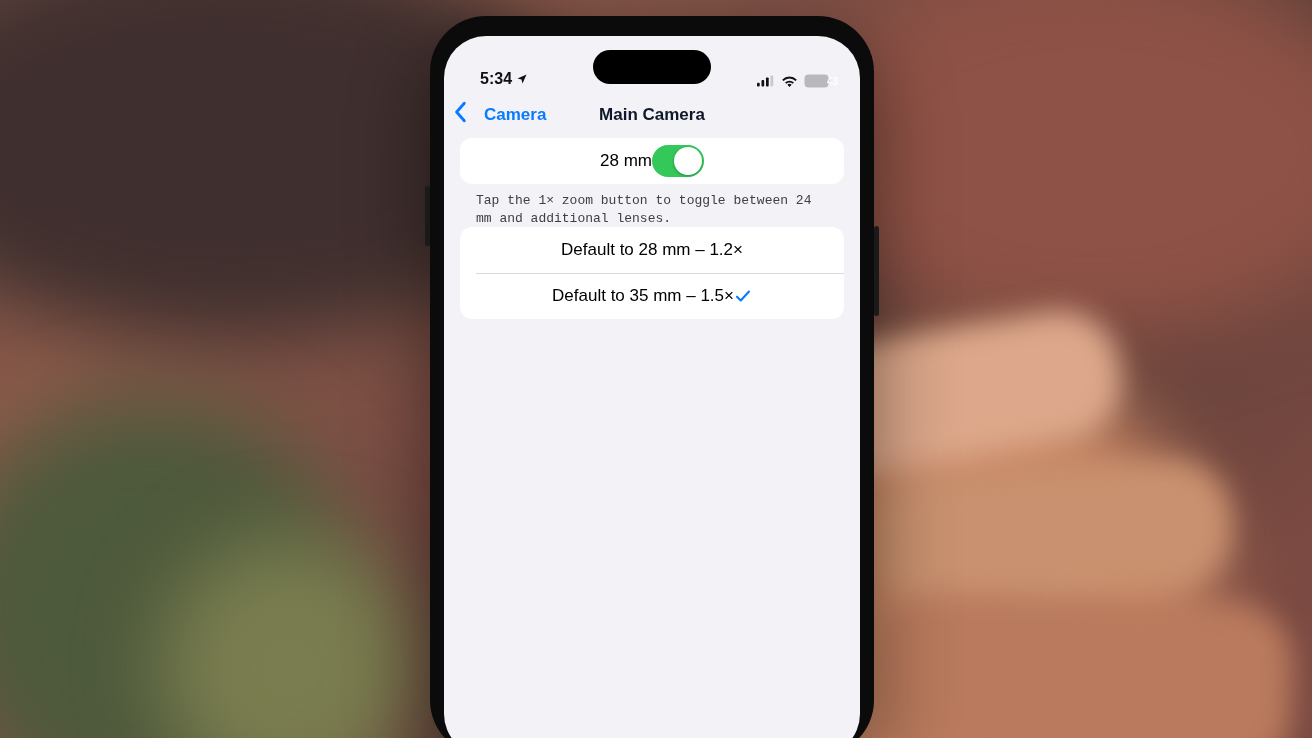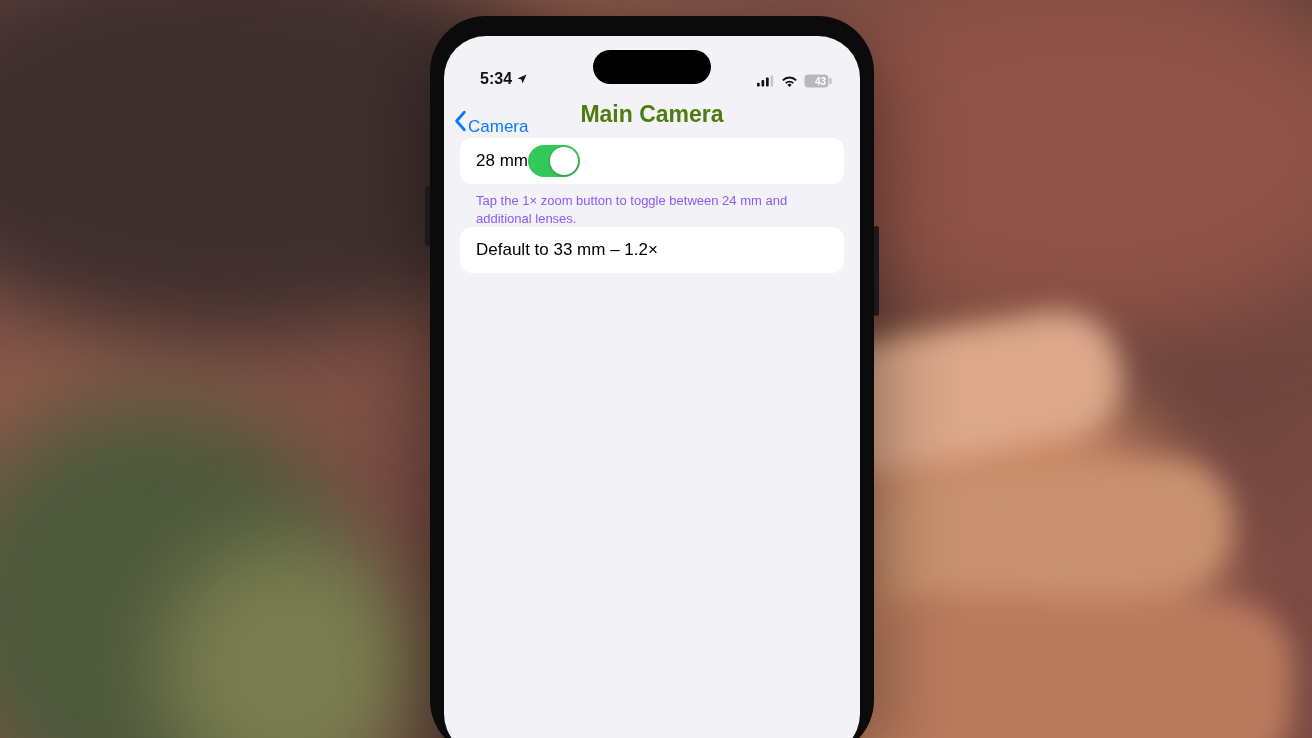--- a/index.html
+++ b/index.html
@@ -56,45 +56,46 @@
   .status-right{display:flex;align-items:center;gap:6px;}
   .loc-icon svg, .signal-icon svg, .wifi-icon svg, .battery-icon svg{display:block;}
 
   
   .navbar{
     height:46px; display:flex; align-items:center; justify-content:center;
     position:relative; border-bottom:.5px solid transparent;
   }
   .back{
     position:absolute; left:10px; top:0; height:100%;
-    display:flex; align-items:flex-end; gap:0;
-    color:#0a7aff; font-size:17px; font-weight:400; cursor:pointer;
+    display:flex; align-items:center; gap:16px;
+    color:#0a7aff; font-size:17px; font-weight:700; cursor:pointer;
   }
   .back svg{flex:0 0 auto;}
-  .navtitle{font-size:23px; font-weight:600; color:#4d7c0f;}
+  .navtitle{font-size:17px; font-weight:600; color:#0f172a;}
 
   
   .content{padding:0 16px; font-size:17px; color:#000;}
   .group-header{
     font-size:12px; letter-spacing:.6px; color:#8a8a8e;
     text-transform:uppercase; padding:26px 16px 8px 16px;
   }
   .group{background:#ffffff; border-radius:12px; overflow:hidden;}
   .row{
-    display:flex; align-items:center; justify-content:flex-start;
+    display:flex; align-items:center; justify-content:center;
     min-height:46px; padding:0 16px; position:relative;
   }
   .row + .row::before{
     content:""; position:absolute; left:16px; right:0; top:0;
     height:.5px; background:#d9d9de;
   }
   .row-label{color:#000;}
   .group-footer{
-    font-size:13px; line-height:1.35; color:#8b5cf6;
+    font-size:13px; line-height:1.35; color:#404040;
     padding:8px 16px 0 16px;
+    font-family:Liberation Mono, monospace;
   }
 
   
   .toggle{
     width:52px; height:32px; border-radius:16px; position:relative;
   }
   .toggle.on{background:#34c759;}
   .toggle .knob{
     position:absolute; top:2px; width:28px; height:28px; border-radius:50%;
     background:#fff; box-shadow:0 1px 3px rgba(0,0,0,.3);
@@ -157,21 +158,21 @@
         <span class="wifi-icon">
           <svg width="17" height="12" viewBox="0 0 24 18" fill="#111">
             <path d="M12 18l-3.2-3.2a4.5 4.5 0 016.4 0L12 18zM5.3 11.3a9.5 9.5 0 0113.4 0l-2 2a6.7 6.7 0 00-9.4 0l-2-2zM1 7a15.4 15.4 0 0122 0l-2 2a12.6 12.6 0 00-18 0L1 7z"></path>
           </svg>
         </span>
         <span class="battery-icon" style="position:relative;display:inline-flex;align-items:center;">
           <svg width="28" height="14" viewBox="0 0 28 14">
             <rect x="0.5" y="0.5" width="24" height="13" rx="4" fill="#b8b8bd"></rect>
             <rect x="25.5" y="4" width="2" height="6" rx="1" fill="#b8b8bd"></rect>
           </svg>
-          <span style="position:absolute;left:4px;width:25px;text-align:center;font-size:10px;font-weight:700;color:#fff;">43</span>
+          <span style="position:absolute;left:16px;width:25px;text-align:center;font-size:10px;font-weight:700;color:#fff;">43</span>
         </span>
       </div>
     </div>
 
     <div class="navbar">
       <div class="back">
         <span>
           <svg width="14" height="22" viewBox="0 0 12 20" fill="none" stroke="#0a7aff" stroke-width="2.6" stroke-linecap="round" stroke-linejoin="round">
               <polyline points="9,2 2,10 9,18"></polyline>
             </svg>
@@ -188,19 +189,27 @@
           <span class="row-label">28 mm</span>
           <div class="toggle on">
               <div class="knob"></div>
             </div>
         </div>
       </div>
       <div class="group-footer">Tap the 1× zoom button to toggle between 24 mm and additional lenses.</div>
 
       <div class="group">
         <div class="row">
-          <span class="row-label">Default to 33 mm – 1.2×</span>
+          <span class="row-label">Default to 28 mm – 1.2×</span>
+        </div>
+        <div class="row">
+          <span class="row-label">Default to 35 mm – 1.5×</span>
+          <span class="check">
+            <svg width="18" height="18" viewBox="0 0 24 24" fill="none" stroke="#0a7aff" stroke-width="2.8" stroke-linecap="round" stroke-linejoin="round">
+                <polyline points="4,13 9,18 20,6"></polyline>
+              </svg>
+          </span>
         </div>
       </div>
 
     </div>
   </div>
 </div>
 
 </body></html>

